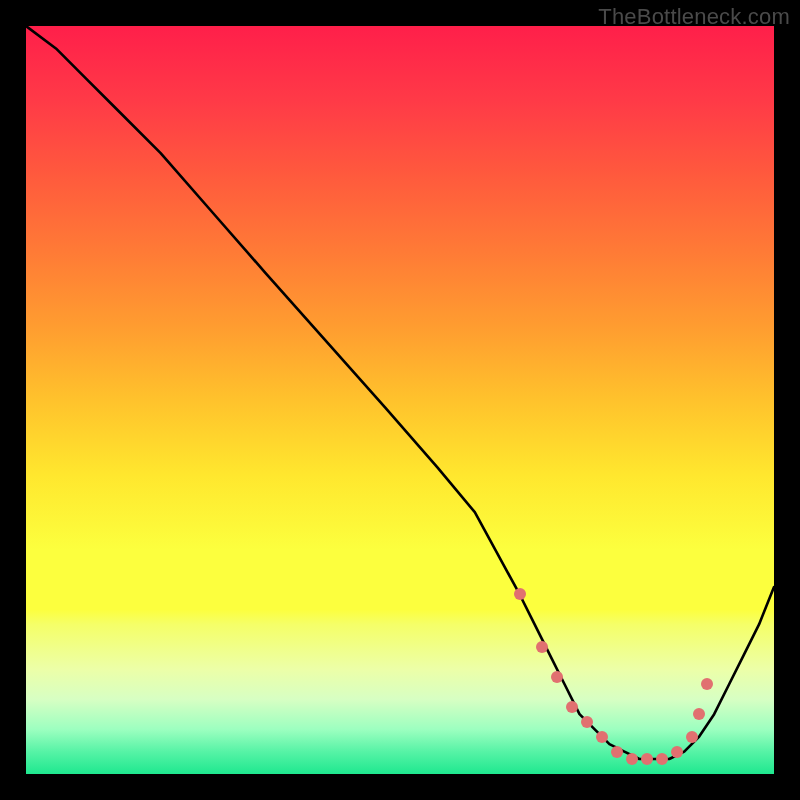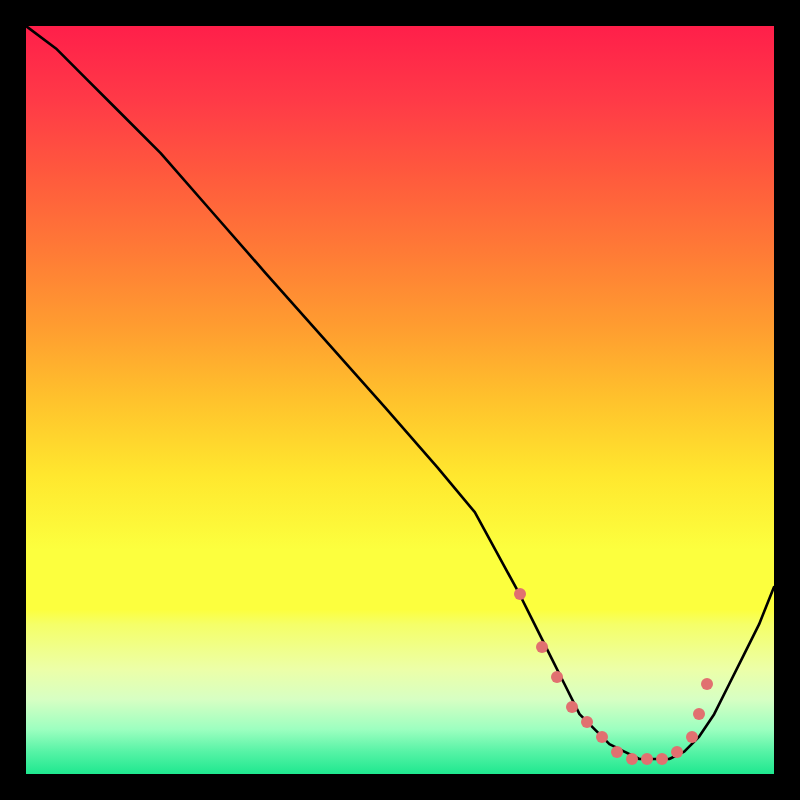--- a/index.html
+++ b/index.html
@@ -59,20 +59,21 @@
     margin-top: -6px;
     border-radius: 50%;
     background: #e17070;
   }
 </style>
 </head>
 <body>
 
 <div class="frame">
 
+  <div class="watermark">TheBottleneck.com</div>
 
   <div class="plot-area">
     <svg class="gradient" viewBox="0 0 100 100" preserveAspectRatio="none">
       <defs>
         <linearGradient id="bg-grad" x1="0" y1="0" x2="0" y2="1">
             <stop offset="0%" stop-color="#ff1f4a"></stop>
             <stop offset="10%" stop-color="#ff3a47"></stop>
             <stop offset="20%" stop-color="#ff5a3d"></stop>
             <stop offset="30%" stop-color="#ff7a36"></stop>
             <stop offset="40%" stop-color="#ff9c30"></stop>

